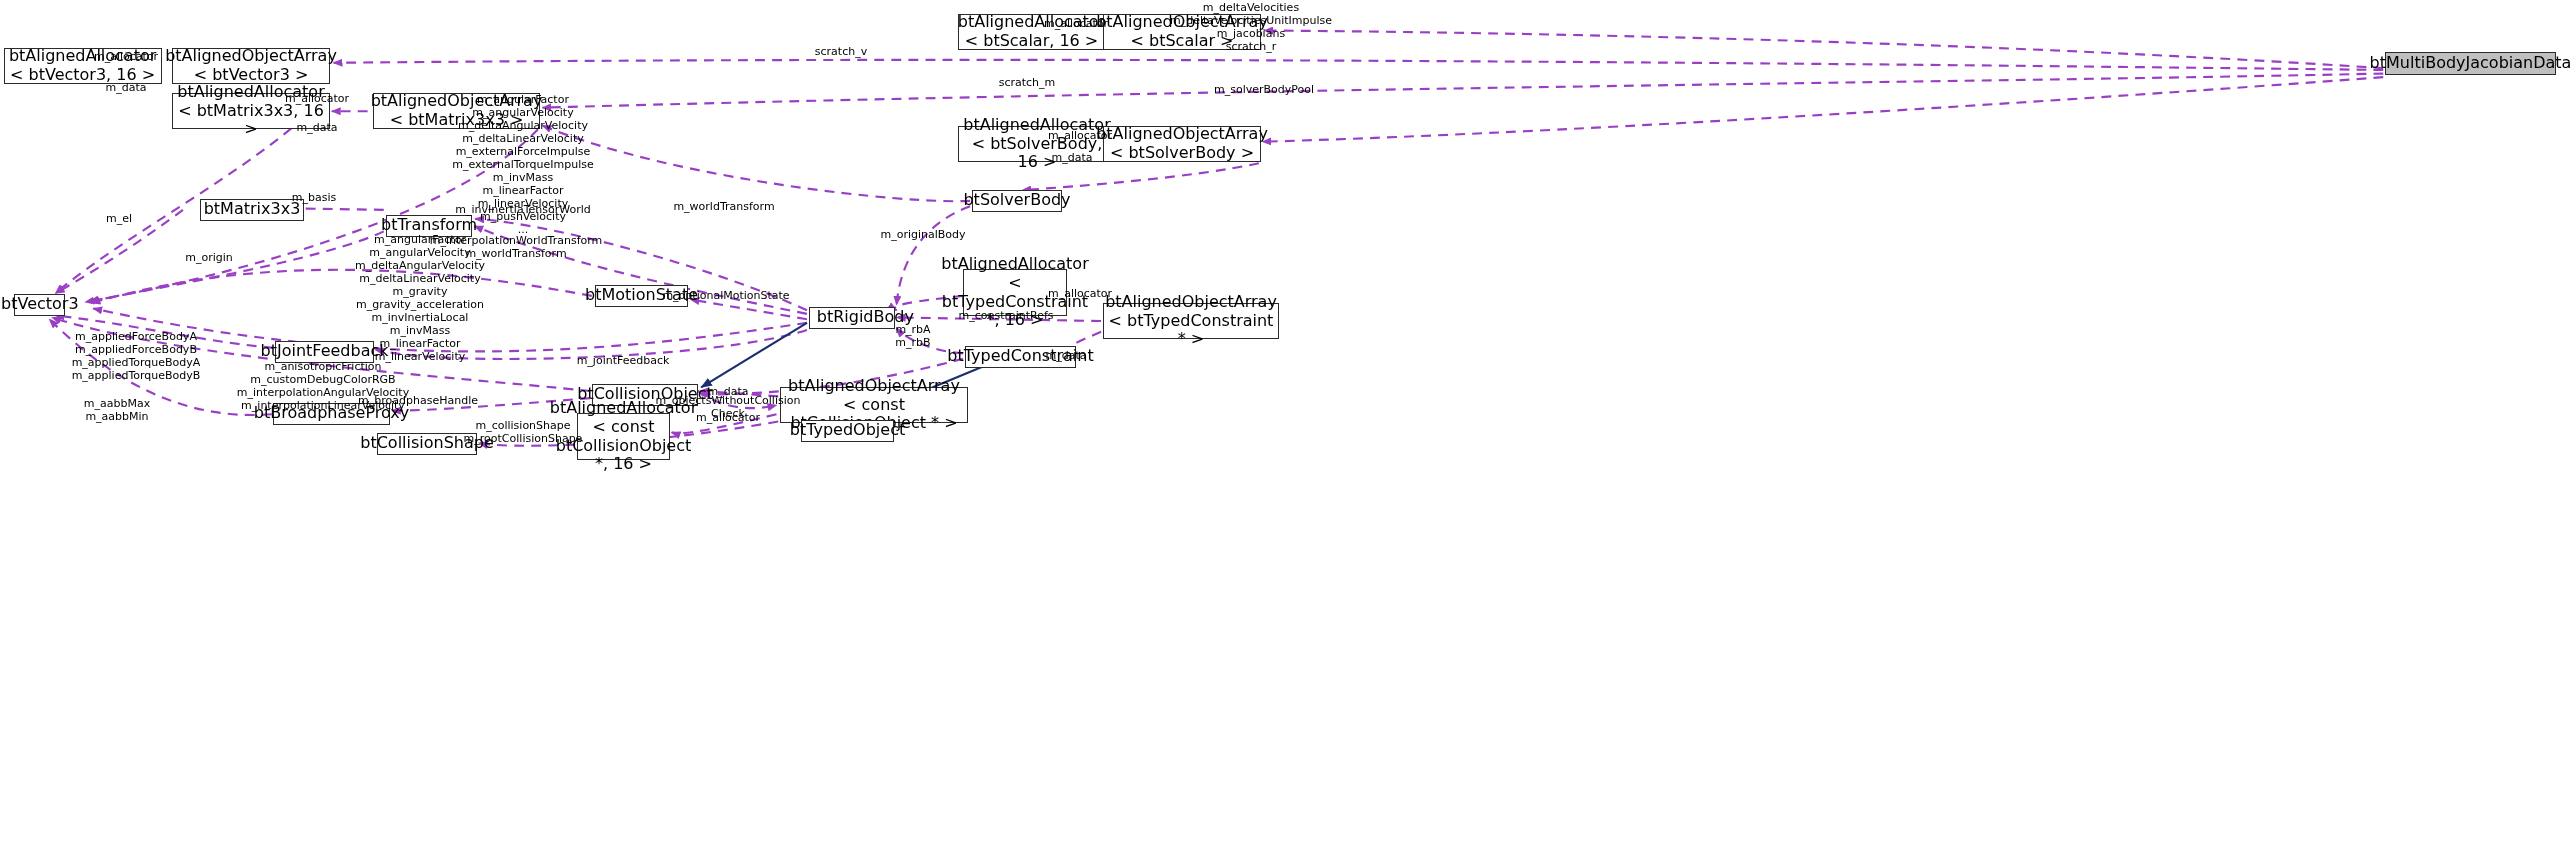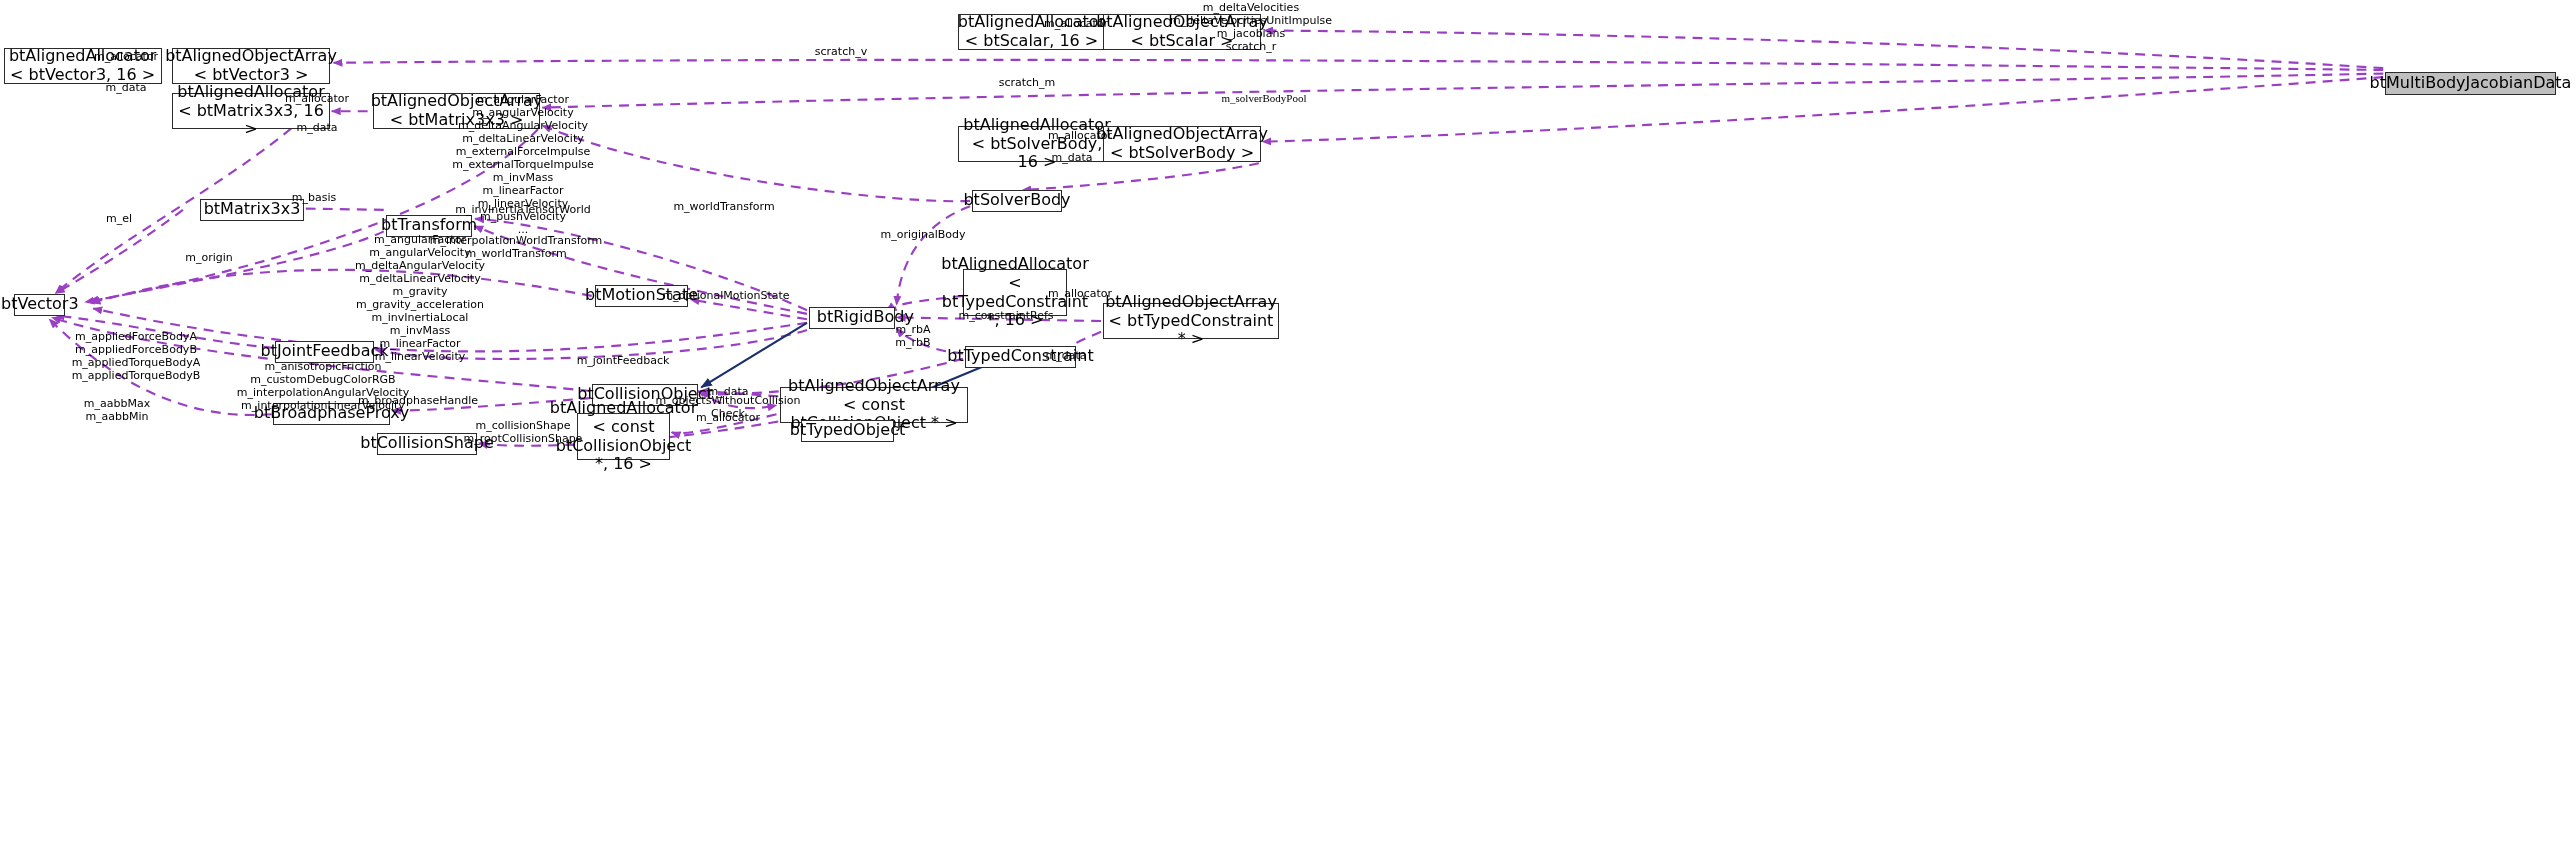--- a/index.html
+++ b/index.html
@@ -106,21 +106,21 @@
     <div class="node" style="left: 373px; top: 93px; width: 167px; height: 36px;">btAlignedObjectArray
 &lt; btMatrix3x3 &gt;</div>
     <div class="node" style="left: 958px; top: 14.3px; width: 147px; height: 36px;">btAlignedAllocator
 &lt; btScalar, 16 &gt;</div>
     <div class="node" style="left: 1103px; top: 14.3px; width: 158px; height: 36px;">btAlignedObjectArray
 &lt; btScalar &gt;</div>
     <div class="node" style="left: 958px; top: 126px; width: 158px; height: 36px;">btAlignedAllocator
 &lt; btSolverBody, 16 &gt;</div>
     <div class="node" style="left: 1103px; top: 126px; width: 158px; height: 36px;">btAlignedObjectArray
 &lt; btSolverBody &gt;</div>
-    <div class="node hl" style="left: 2385px; top: 72px; width: 171px; height: 23px;">btMultiBodyJacobianData</div>
+    <div class="node hl" style="left: 2385px; top: 52px; width: 171px; height: 23px;">btMultiBodyJacobianData</div>
     <div class="node" style="left: 200px; top: 199px; width: 104px; height: 21.5px;">btMatrix3x3</div>
     <div class="node" style="left: 386px; top: 215px; width: 86px; height: 21.5px;">btTransform</div>
     <div class="node" style="left: 972px; top: 190px; width: 90px; height: 21.5px;">btSolverBody</div>
     <div class="node" style="left: 14.3px; top: 294px; width: 51px; height: 21.5px;">btVector3</div>
     <div class="node" style="left: 595px; top: 285px; width: 93px; height: 21.5px;">btMotionState</div>
     <div class="node" style="left: 809px; top: 307px; width: 86px; height: 21.5px; padding-left: 32px;">btRigidBody</div>
     <div class="node" style="left: 963px; top: 269px; width: 104px; height: 47px;">btAlignedAllocator
 &lt; btTypedConstraint
 *, 16 &gt;</div>
     <div class="node" style="left: 1103px; top: 303px; width: 176px; height: 36px;">btAlignedObjectArray
@@ -140,21 +140,21 @@
     <div class="elabel" style="left: 126px; top: 82px;">m_data</div>
     <div class="elabel" style="left: 317px; top: 93px;">m_allocator</div>
     <div class="elabel" style="left: 317px; top: 122px;">m_data</div>
     <div class="elabel" style="left: 1076px; top: 18px;">m_allocator</div>
     <div class="elabel" style="left: 1251px; top: 1.8px;">m_deltaVelocities
 m_deltaVelocitiesUnitImpulse
 m_jacobians
 scratch_r</div>
     <div class="elabel" style="left: 841px; top: 46px;">scratch_v</div>
     <div class="elabel" style="left: 1027px; top: 77px;">scratch_m</div>
-    <div class="elabel" style="left: 1264px; top: 92px; font-family: Liberation Serif, serif;">m_solverBodyPool</div>
+    <div class="elabel" style="left: 1264px; top: 84px;">m_solverBodyPool</div>
     <div class="elabel" style="left: 1080px; top: 130px;">m_allocator</div>
     <div class="elabel" style="left: 1072px; top: 152px;">m_data</div>
     <div class="elabel" style="left: 523px; top: 94px;">m_angularFactor
 m_angularVelocity
 m_deltaAngularVelocity
 m_deltaLinearVelocity
 m_externalForceImpulse
 m_externalTorqueImpulse
 m_invMass
 m_linearFactor

